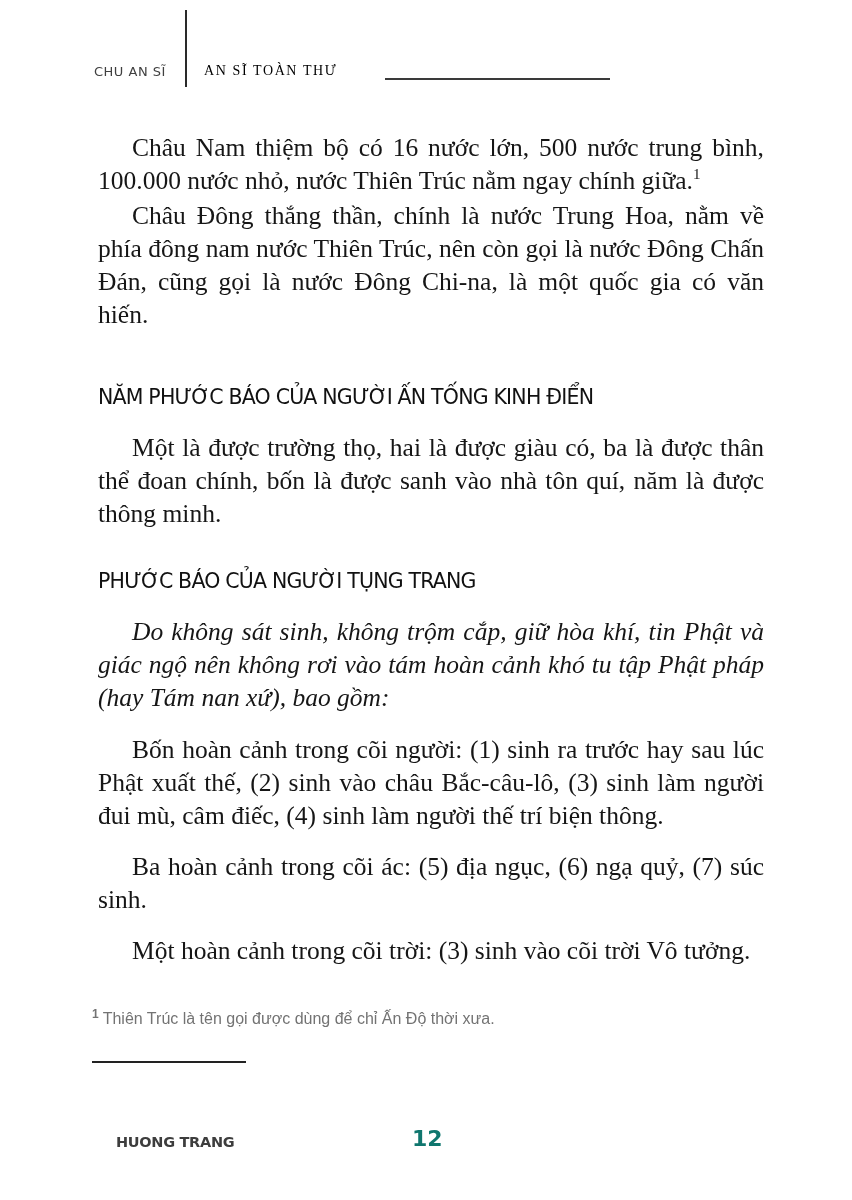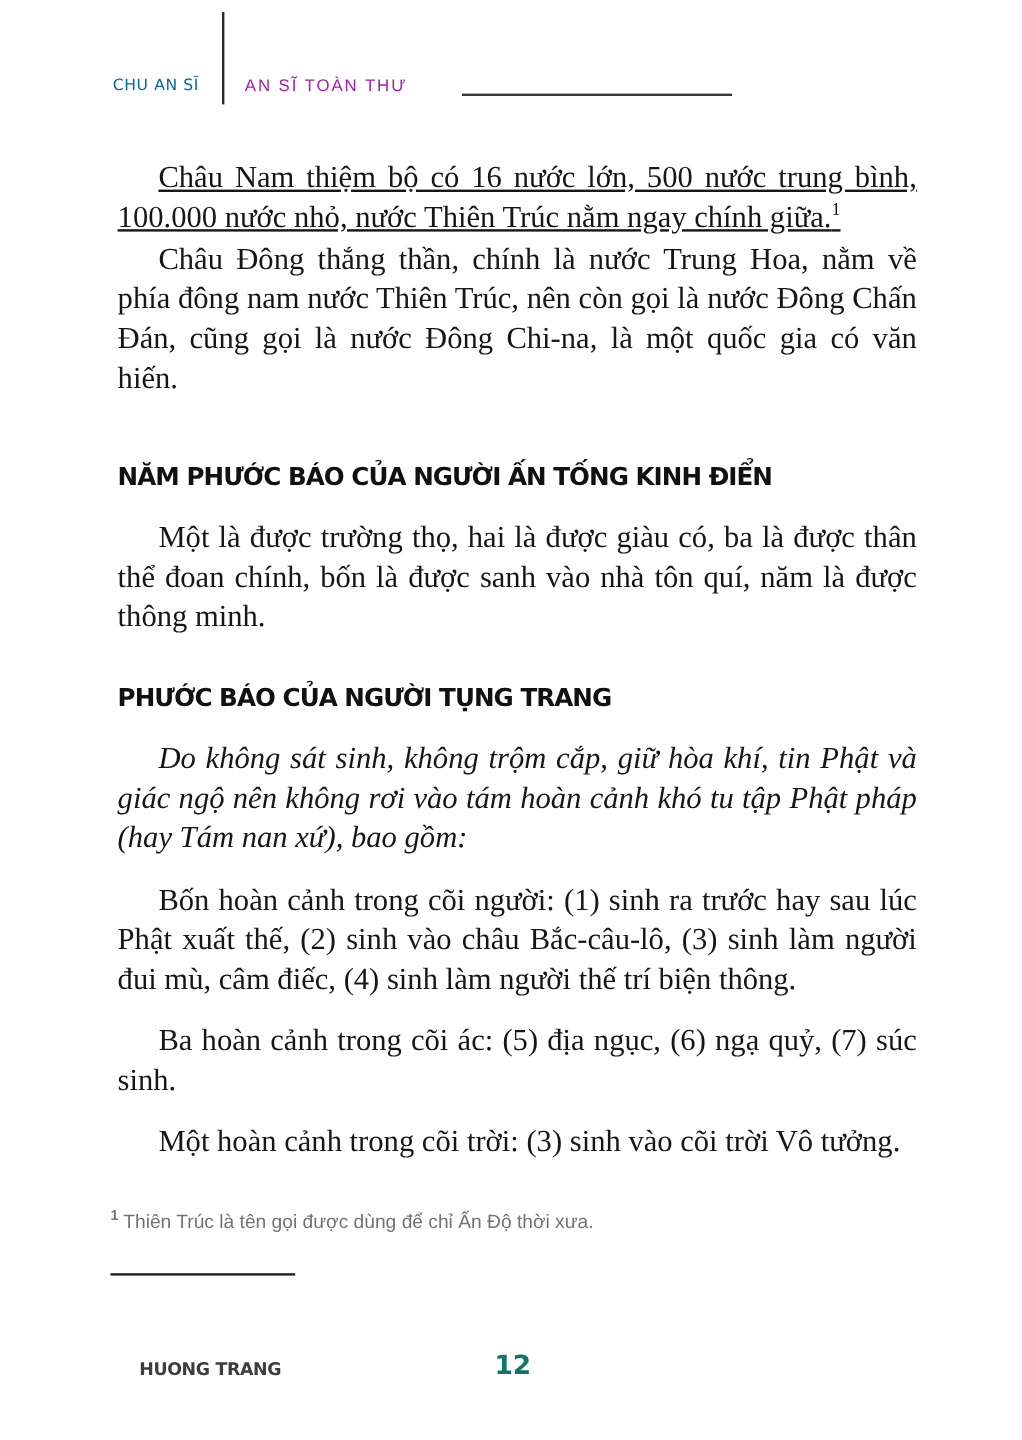--- a/index.html
+++ b/index.html
@@ -18,35 +18,35 @@
       position: absolute;
       left: 0; top: 0;
       width: 852px; height: 100px;
     }
     .header-author {
       position: absolute;
       left: 94px; top: 64px;
       font-family: "DejaVu Sans", sans-serif;
       font-size: 13px;
       letter-spacing: 0.5px;
-      color: #0369a1;
+      color: #404040;
     }
     .header-divider {
       position: absolute;
       left: 185px; top: 10px;
       width: 1.5px; height: 77px;
       background: #2a2a2a;
     }
     .header-title {
       position: absolute;
       left: 204px; top: 63px;
-      font-family: Liberation Sans, sans-serif;
+      font-family: Liberation Serif, serif;
       font-size: 14px;
       letter-spacing: 1.6px;
-      color: #a21caf;
+      color: #000000;
     }
     .header-rule {
       position: absolute;
       left: 385px; top: 78px;
       width: 225px; height: 1.5px;
       background: #3a3a3a;
     }
     .body-text {
       position: absolute;
       left: 98px;
@@ -56,21 +56,21 @@
       line-height: 33px;
       color: #161616;
       margin: 0;
       text-align: justify;
       text-indent: 34px;
     }
     .heading {
       position: absolute;
       left: 98px;
       font-family: "DejaVu Sans", sans-serif;
-      font-weight: bold;
+      font-weight: normal;
       font-size: 20.5px;
       letter-spacing: -0.8px;
       color: #111111;
       margin: 0;
       white-space: nowrap;
     }
     sup.fn {
       font-size: 15px;
       line-height: 0;
       vertical-align: 10px;
@@ -118,21 +118,21 @@
 </head>
 <body>
 
 <div class="header">
   <span class="header-author">CHU AN SĨ</span>
   <div class="header-divider"></div>
   <span class="header-title">AN SĨ TOÀN THƯ</span>
   <div class="header-rule"></div>
 </div>
 
-<p class="body-text" style="top:131px;text-decoration:underline;"><span>Châu Nam thiệm bộ có 16 nước lớn, 500 nước trung bình, 100.000 nước nhỏ, nước Thiên Trúc nằm ngay chính giữa.</span><sup class="fn">1</sup></p>
+<p class="body-text" style="top:131px;"><span>Châu Nam thiệm bộ có 16 nước lớn, 500 nước trung bình, 100.000 nước nhỏ, nước Thiên Trúc nằm ngay chính giữa.</span><sup class="fn">1</sup></p>
 
 <p class="body-text" style="top:199px;">Châu Đông thắng thần, chính là nước Trung Hoa, nằm về phía đông nam nước Thiên Trúc, nên còn gọi là nước Đông Chấn Đán, cũng gọi là nước Đông Chi-na, là một quốc gia có văn hiến.</p>
 
 <h2 class="heading" style="top:385px;">NĂM PHƯỚC BÁO CỦA NGƯỜI ẤN TỐNG KINH ĐIỂN</h2>
 
 <p class="body-text" style="top:431px;">Một là được trường thọ, hai là được giàu có, ba là được thân thể đoan chính, bốn là được sanh vào nhà tôn quí, năm là được thông minh.</p>
 
 <h2 class="heading" style="top:569px;">PHƯỚC BÁO CỦA NGƯỜI TỤNG TRANG</h2>
 
 <p class="body-text" style="top:615px;font-style:italic;">Do không sát sinh, không trộm cắp, giữ hòa khí, tin Phật và giác ngộ nên không rơi vào tám hoàn cảnh khó tu tập Phật pháp (hay Tám nan xứ), bao gồm:</p>

